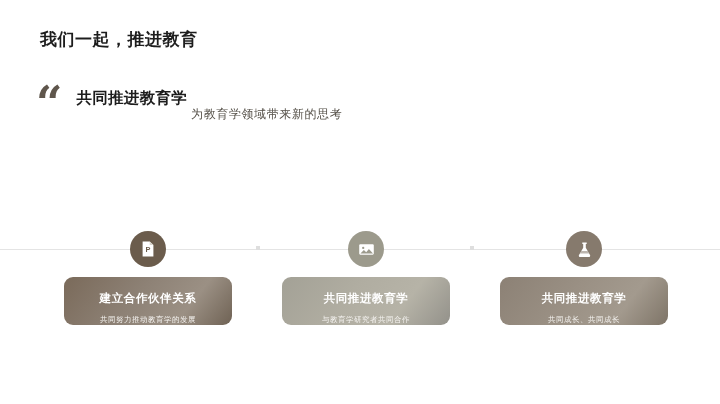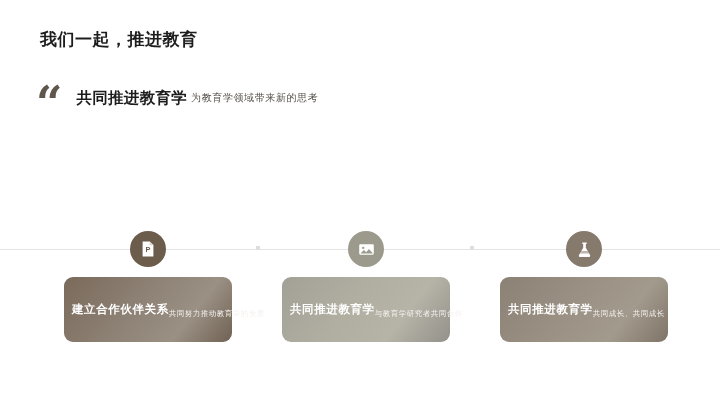--- a/index.html
+++ b/index.html
@@ -57,23 +57,23 @@
     display: flex;
   }
   .quote-heading {
     font-size: 15.5px;
     font-weight: bold;
     color: #1d1d1d;
     letter-spacing: 0.3px;
     white-space: nowrap;
   }
   .quote-sub {
-    margin-top: 3px;
+    margin-top: 18px;
     margin-left: 4px;
-    font-size: 10px;
+    font-size: 12px;
     color: #555048;
     letter-spacing: 0.6px;
     white-space: nowrap;
   }
 
   
   .timeline-line {
     position: absolute;
     left: 0;
     top: 249px;
@@ -125,25 +125,26 @@
   .s2 .step-badge { background: #9c9a8c; }
   .s3 .step-badge { background: #867a6d; }
   .step-badge svg { display: block; }
 
   
   .step-card {
     position: absolute;
     top: 277px;
     left: 0;
     width: 168px;
-    height: 65px;
+    height: 48px;
     border-radius: 9px;
     display: flex;
+    flex-direction: column;
     align-items: center;
-    justify-content: flex-start;
+    justify-content: flex-end;
     box-sizing: border-box;
     padding: 0 8px;
   }
   .s1 .step-card {
     background: linear-gradient(128deg, #7a6a5a 0%, #8d8175 42%, #9b9084 72%, #6f6254 100%);
   }
   .s2 .step-card {
     background: linear-gradient(128deg, #a3a196 0%, #b0ada1 40%, #b6b3a7 70%, #93918a 100%);
   }
   .s3 .step-card {

